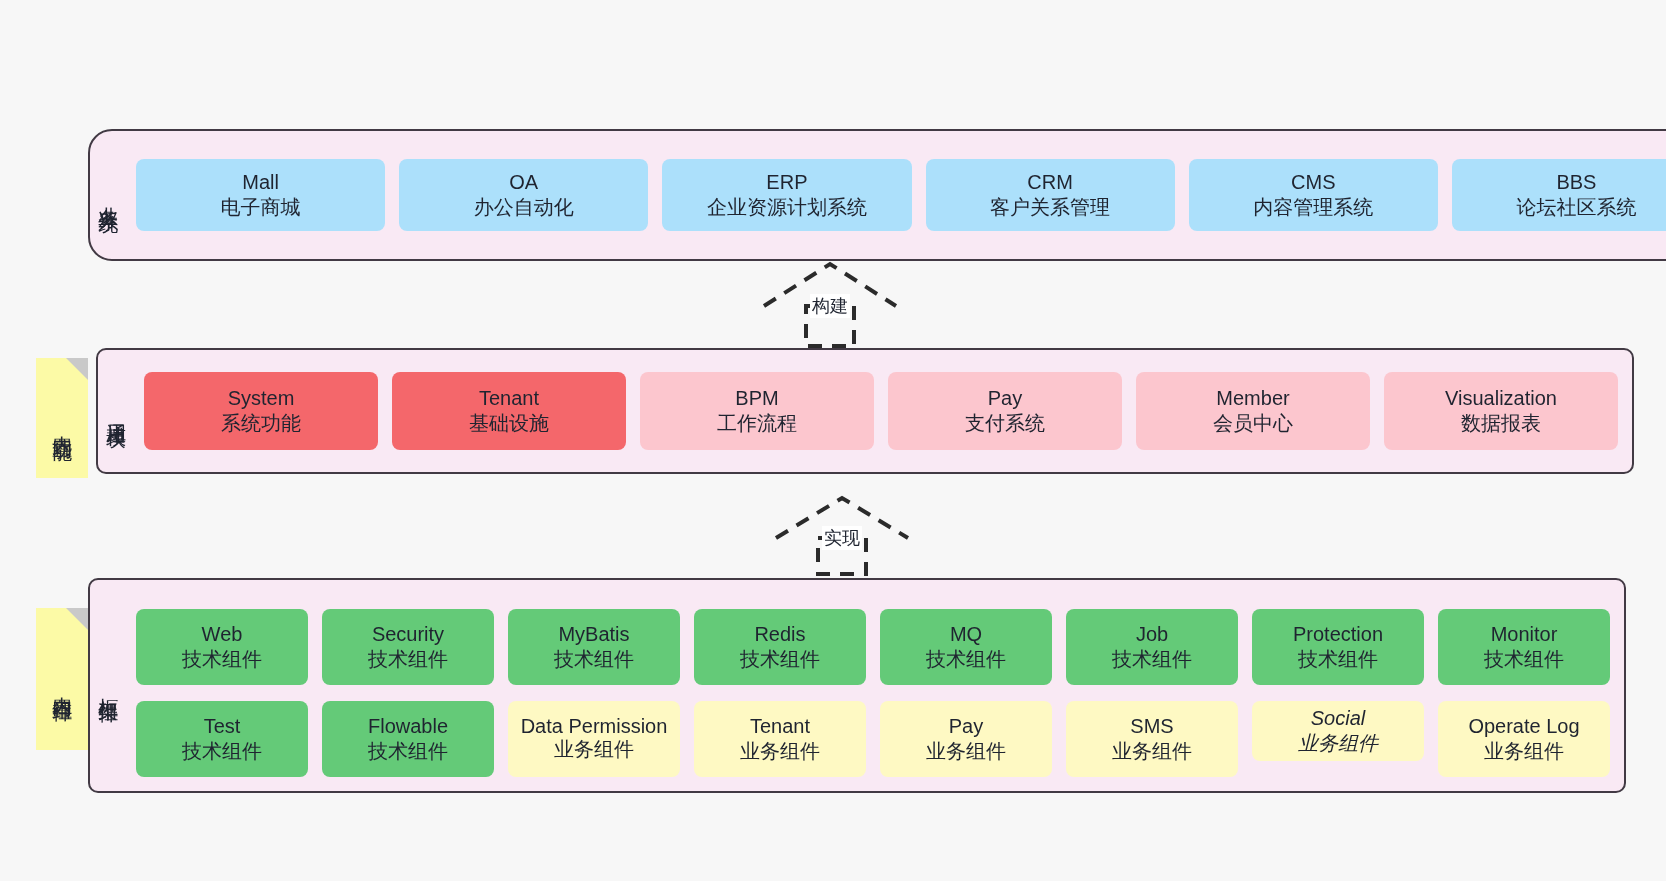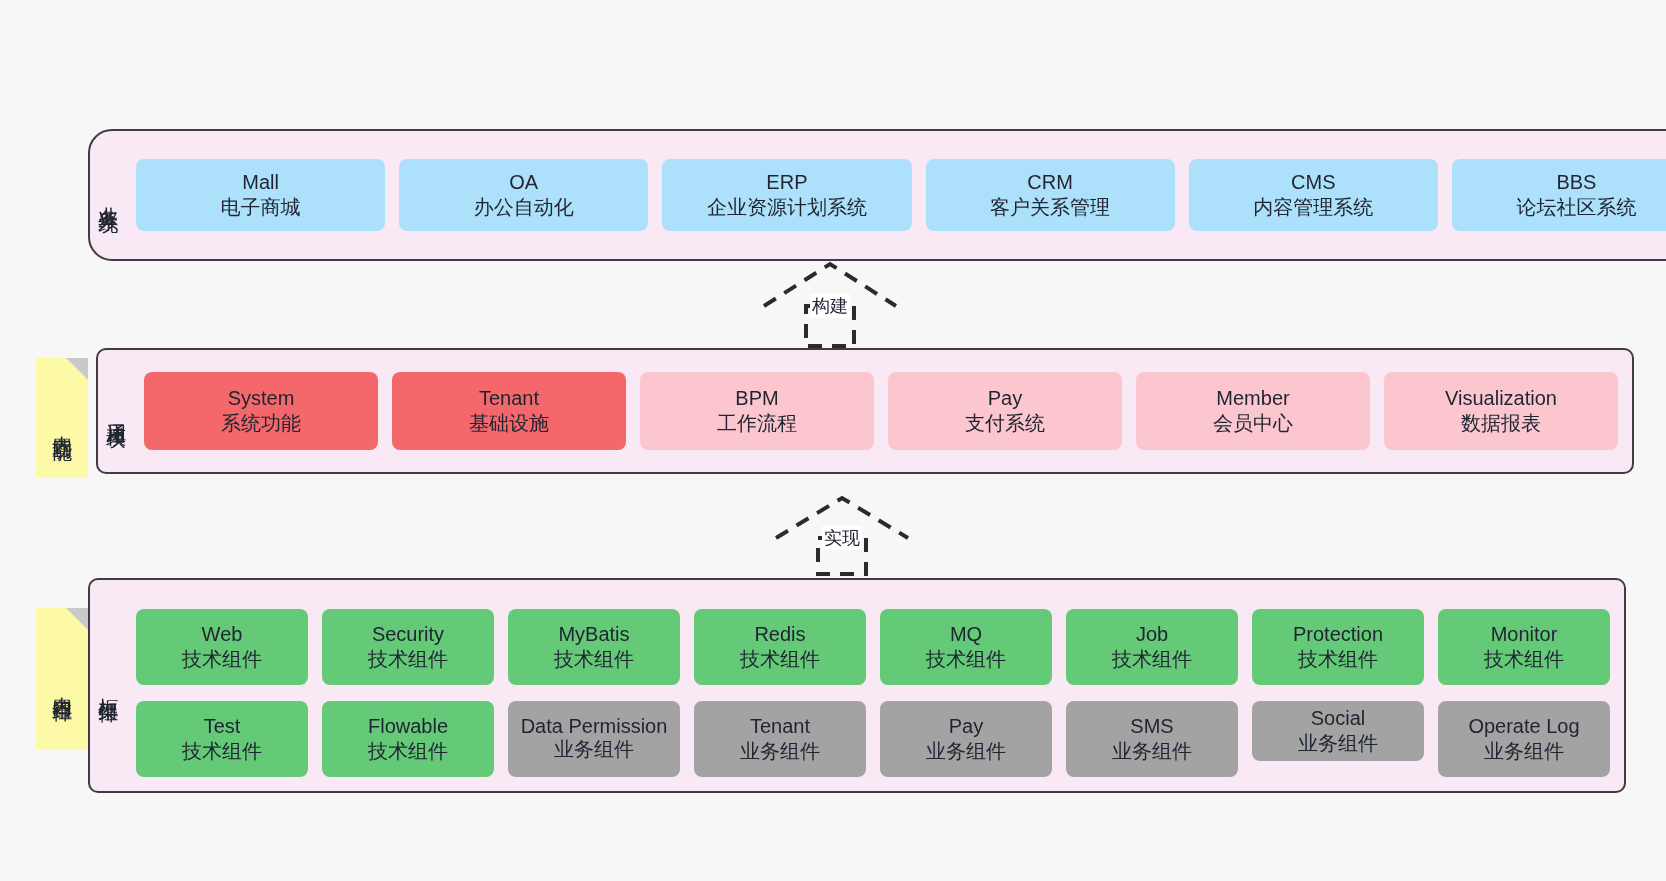--- a/index.html
+++ b/index.html
@@ -68,21 +68,21 @@
     line-height: 1.24;
     padding: 6px 6px;
   }
   .node .n-title { font-size: 20px; }
   .node .n-sub   { font-size: 20px; }
 
   .c-blue        { background: #ace0fb; }
   .c-red         { background: #f4676b; }
   .c-pink        { background: #fcc6ce; }
   .c-green       { background: #64ca78; }
-  .c-greenlight  { background: #a3a3a3; }
+  .c-greenlight  { background: #fef9c3; }
 
   
   .sticky {
     position: absolute;
     width: 52px;
     background: #fcfaa6;
     display: flex;
     align-items: center;
     justify-content: center;
     font-size: 20px;
@@ -267,21 +267,21 @@
           <span class="n-sub">业务组件</span>
         </div>
         <div class="node c-greenlight" style="height:76px;">
           <span class="n-title">Pay</span>
           <span class="n-sub">业务组件</span>
         </div>
         <div class="node c-greenlight" style="height:76px;">
           <span class="n-title">SMS</span>
           <span class="n-sub">业务组件</span>
         </div>
-        <div class="node c-greenlight" style="height:60px;">
+        <div class="node c-greenlight" style="height:60px;font-style:italic;">
           <span class="n-title">Social</span>
           <span class="n-sub">业务组件</span>
         </div>
         <div class="node c-greenlight" style="height:76px;">
           <span class="n-title">Operate Log</span>
           <span class="n-sub">业务组件</span>
         </div>
       </div>
 
     </div>

